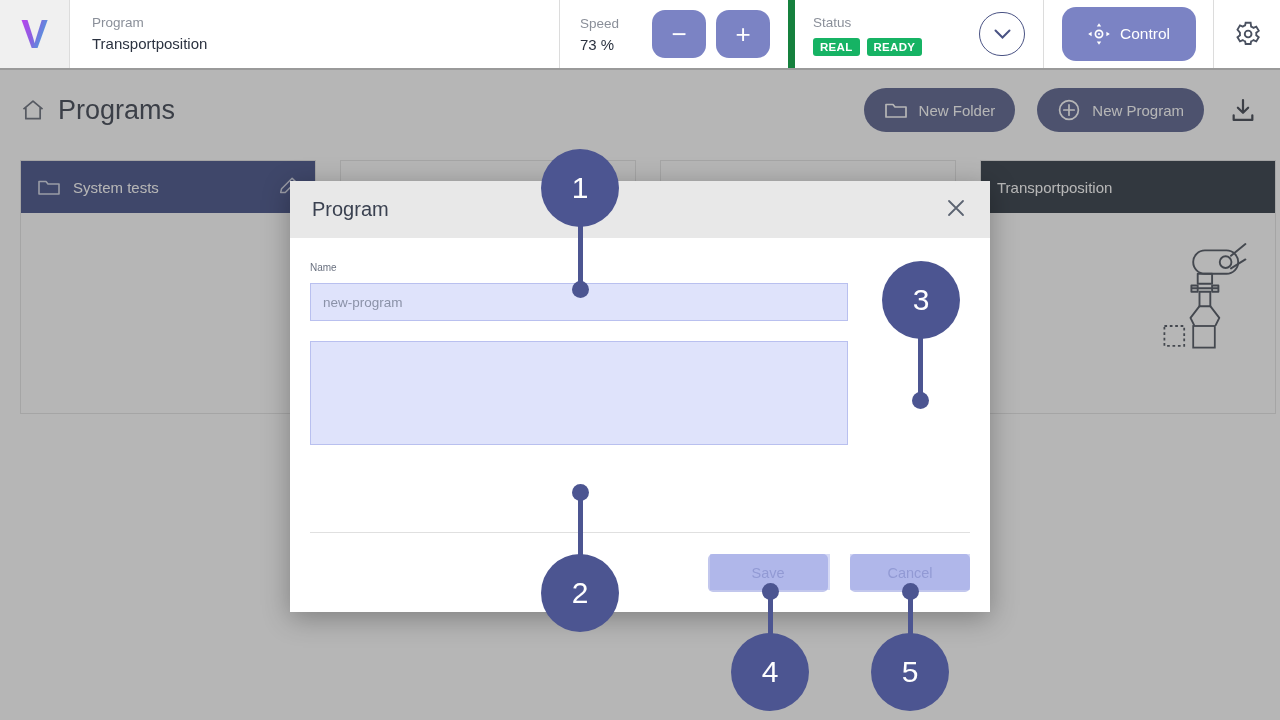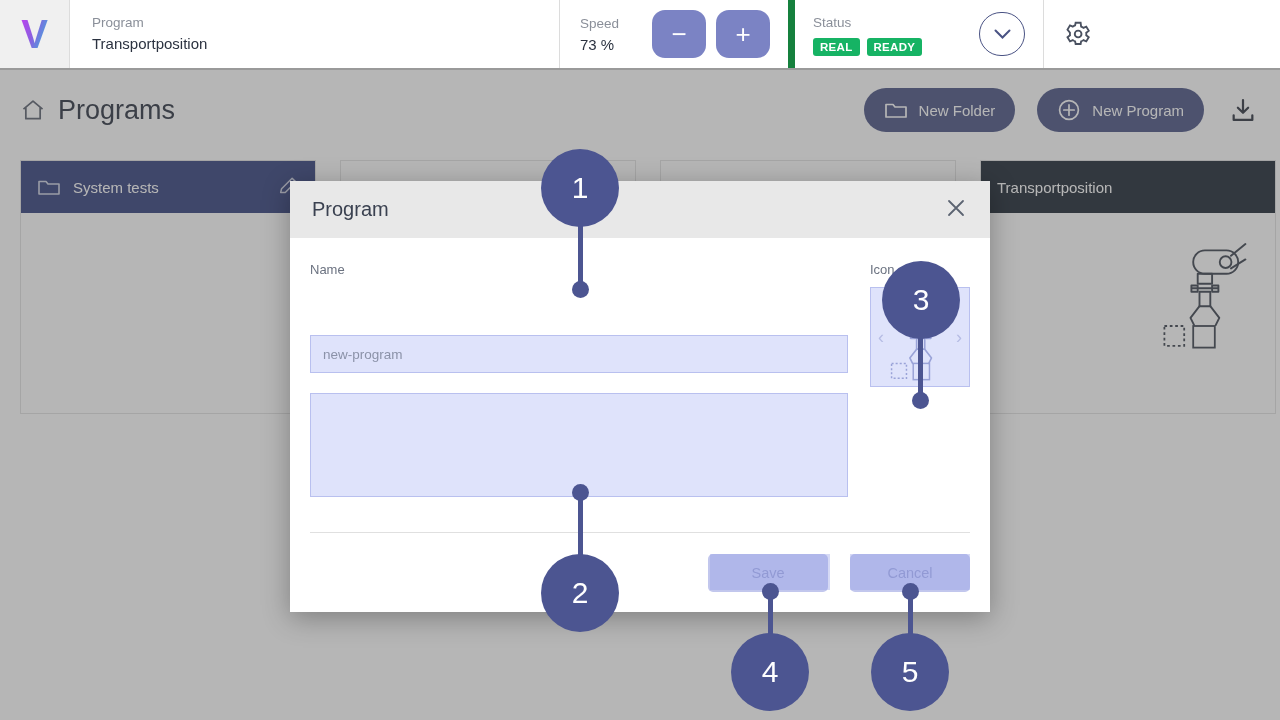--- a/index.html
+++ b/index.html
@@ -114,26 +114,25 @@
   }
   .dlg-head {
     height: 57px; background: #e8e8e8; display: flex; align-items: center;
     padding: 0 22px;
   }
   .dlg-title { font-size: 20px; color: #3a4150; }
   .dlg-close { margin-left: auto; cursor: pointer; color: #5c6472; }
   .dlg-body { padding: 24px 20px 0 20px; display: flex; gap: 20px; }
   .col-left { flex: 1 1 auto; }
   .col-right { flex: 0 0 100px; }
-  .field-label { font-size: 13px; color: #6b7280; margin-bottom: 10px; }
+  .field-label { font-size: 10px; color: #6b7280; margin-bottom: 10px; }
   .inp {
     width: 538px; height: 38px; background: #dfe3fb; border: 1px solid #b9c0ef;
     font-size: 13.5px; color: #6d28d9; padding: 8px 12px;
     font-family: "Liberation Sans", sans-serif;
-    margin-top: 48px;
   }
   .inp::placeholder { color: #8b92a8; }
   .ta {
     width: 538px; height: 104px; background: #dfe3fb; border: 1px solid #b9c0ef;
     font-size: 13.5px; color: #6b7280; padding: 10px 12px; resize: none;
     font-family: "Liberation Sans", sans-serif;
   }
   .gap-22 { height: 20px; }
   .icon-box {
     width: 100px; height: 100px; background: #dfe3fb; border: 1px solid #b9c0ef;
@@ -205,20 +204,33 @@
           <span class="badge">READY</span>
         </div>
       </div>
       <div class="chev-btn">
         <svg width="17" height="11" viewBox="0 0 17 11">
           <path d="M1.5 1.5 L8.5 8.5 L15.5 1.5" stroke="#4a5384" stroke-width="2" fill="none" stroke-linecap="round"></path>
         </svg>
       </div>
     </div>
 
+    <div class="ctrl-cell">
+      <button class="ctrl-btn">
+        <svg width="24" height="24" viewBox="0 0 24 24">
+          <circle cx="12" cy="12" r="3.6" stroke="#fff" stroke-width="1.7" fill="none"></circle>
+          <circle cx="12" cy="12" r="1.1" fill="#fff"></circle>
+          <path d="M12 1.2 L14.2 4.6 L9.8 4.6 Z" fill="#fff"></path>
+          <path d="M12 22.8 L14.2 19.4 L9.8 19.4 Z" fill="#fff"></path>
+          <path d="M1.2 12 L4.6 9.8 L4.6 14.2 Z" fill="#fff"></path>
+          <path d="M22.8 12 L19.4 9.8 L19.4 14.2 Z" fill="#fff"></path>
+        </svg>
+        <span>Control</span>
+      </button>
+    </div>
 
     <div class="gear-cell">
       <svg width="30" height="30" viewBox="0 0 24 24">
         <path fill="none" stroke="#4a5160" stroke-width="1.5" d="M19.4 13a7.6 7.6 0 0 0 0-2l2-1.5-2-3.4-2.3 1a7.5 7.5 0 0 0-1.8-1L14.9 3h-4l-.4 2.1a7.5 7.5 0 0 0-1.8 1l-2.3-1-2 3.4L6.4 11a7.6 7.6 0 0 0 0 2l-2 1.5 2 3.4 2.3-1a7.5 7.5 0 0 0 1.8 1l.4 2.1h4l.4-2.1a7.5 7.5 0 0 0 1.8-1l2.3 1 2-3.4z"></path>
         <circle cx="12.9" cy="12" r="2.7" fill="none" stroke="#4a5160" stroke-width="1.5"></circle>
       </svg>
     </div>
   </div>
 
   <div class="page">
@@ -320,40 +332,20 @@
     </div>
 
     <div class="dlg-body">
       <div class="col-left">
         <div class="field-label">Name</div>
         <input class="inp" value="" placeholder="new-program" style="">
         <div class="gap-22"></div>
         <textarea class="ta" placeholder="" style=""></textarea>
       </div>
 
-      <div class="col-right">
-        <div class="field-label">Icon</div>
-        <div class="icon-box">
-          <span class="icon-arrow l">‹</span>
-          <span class="icon-arrow r">›</span>
-          <svg width="74" height="88" viewBox="0 0 100 130">
-            <g fill="none" stroke="#9aa3d8" stroke-width="2.4" stroke-linejoin="round" stroke-linecap="round">
-              <path d="M38 34 a13 13 0 0 1 13 -13 h24 a13 13 0 0 1 0 26 h-24 a13 13 0 0 1 -13 -13 z"></path>
-              <circle cx="74" cy="34" r="6.5"></circle>
-              <path d="M80 27 L98 16 M80 41 L98 32"></path>
-              <path d="M43 47 h16 v11 h-16 z"></path>
-              <path d="M36 63 h30 M36 60 h7 v7 h-7 z M59 60 h7 v7 h-7 z"></path>
-              <path d="M45 67 h12 v16 h-12 z"></path>
-              <path d="M45 83 L35 96 L39 104 M57 83 L67 96 L63 104"></path>
-            </g>
-            <rect x="8" y="104" width="22" height="22" fill="none" stroke="#9aa3d8" stroke-width="2.2" stroke-dasharray="3 3"></rect>
-            <rect x="40" y="104" width="24" height="24" fill="none" stroke="#9aa3d8" stroke-width="2.2"></rect>
-          </svg>
-        </div>
-      </div>
     </div>
 
     <div class="dlg-divider"></div>
 
     <div class="dlg-foot">
       <button class="fbtn">Save</button>
       <button class="fbtn">Cancel</button>
     </div>
   </div>
 

